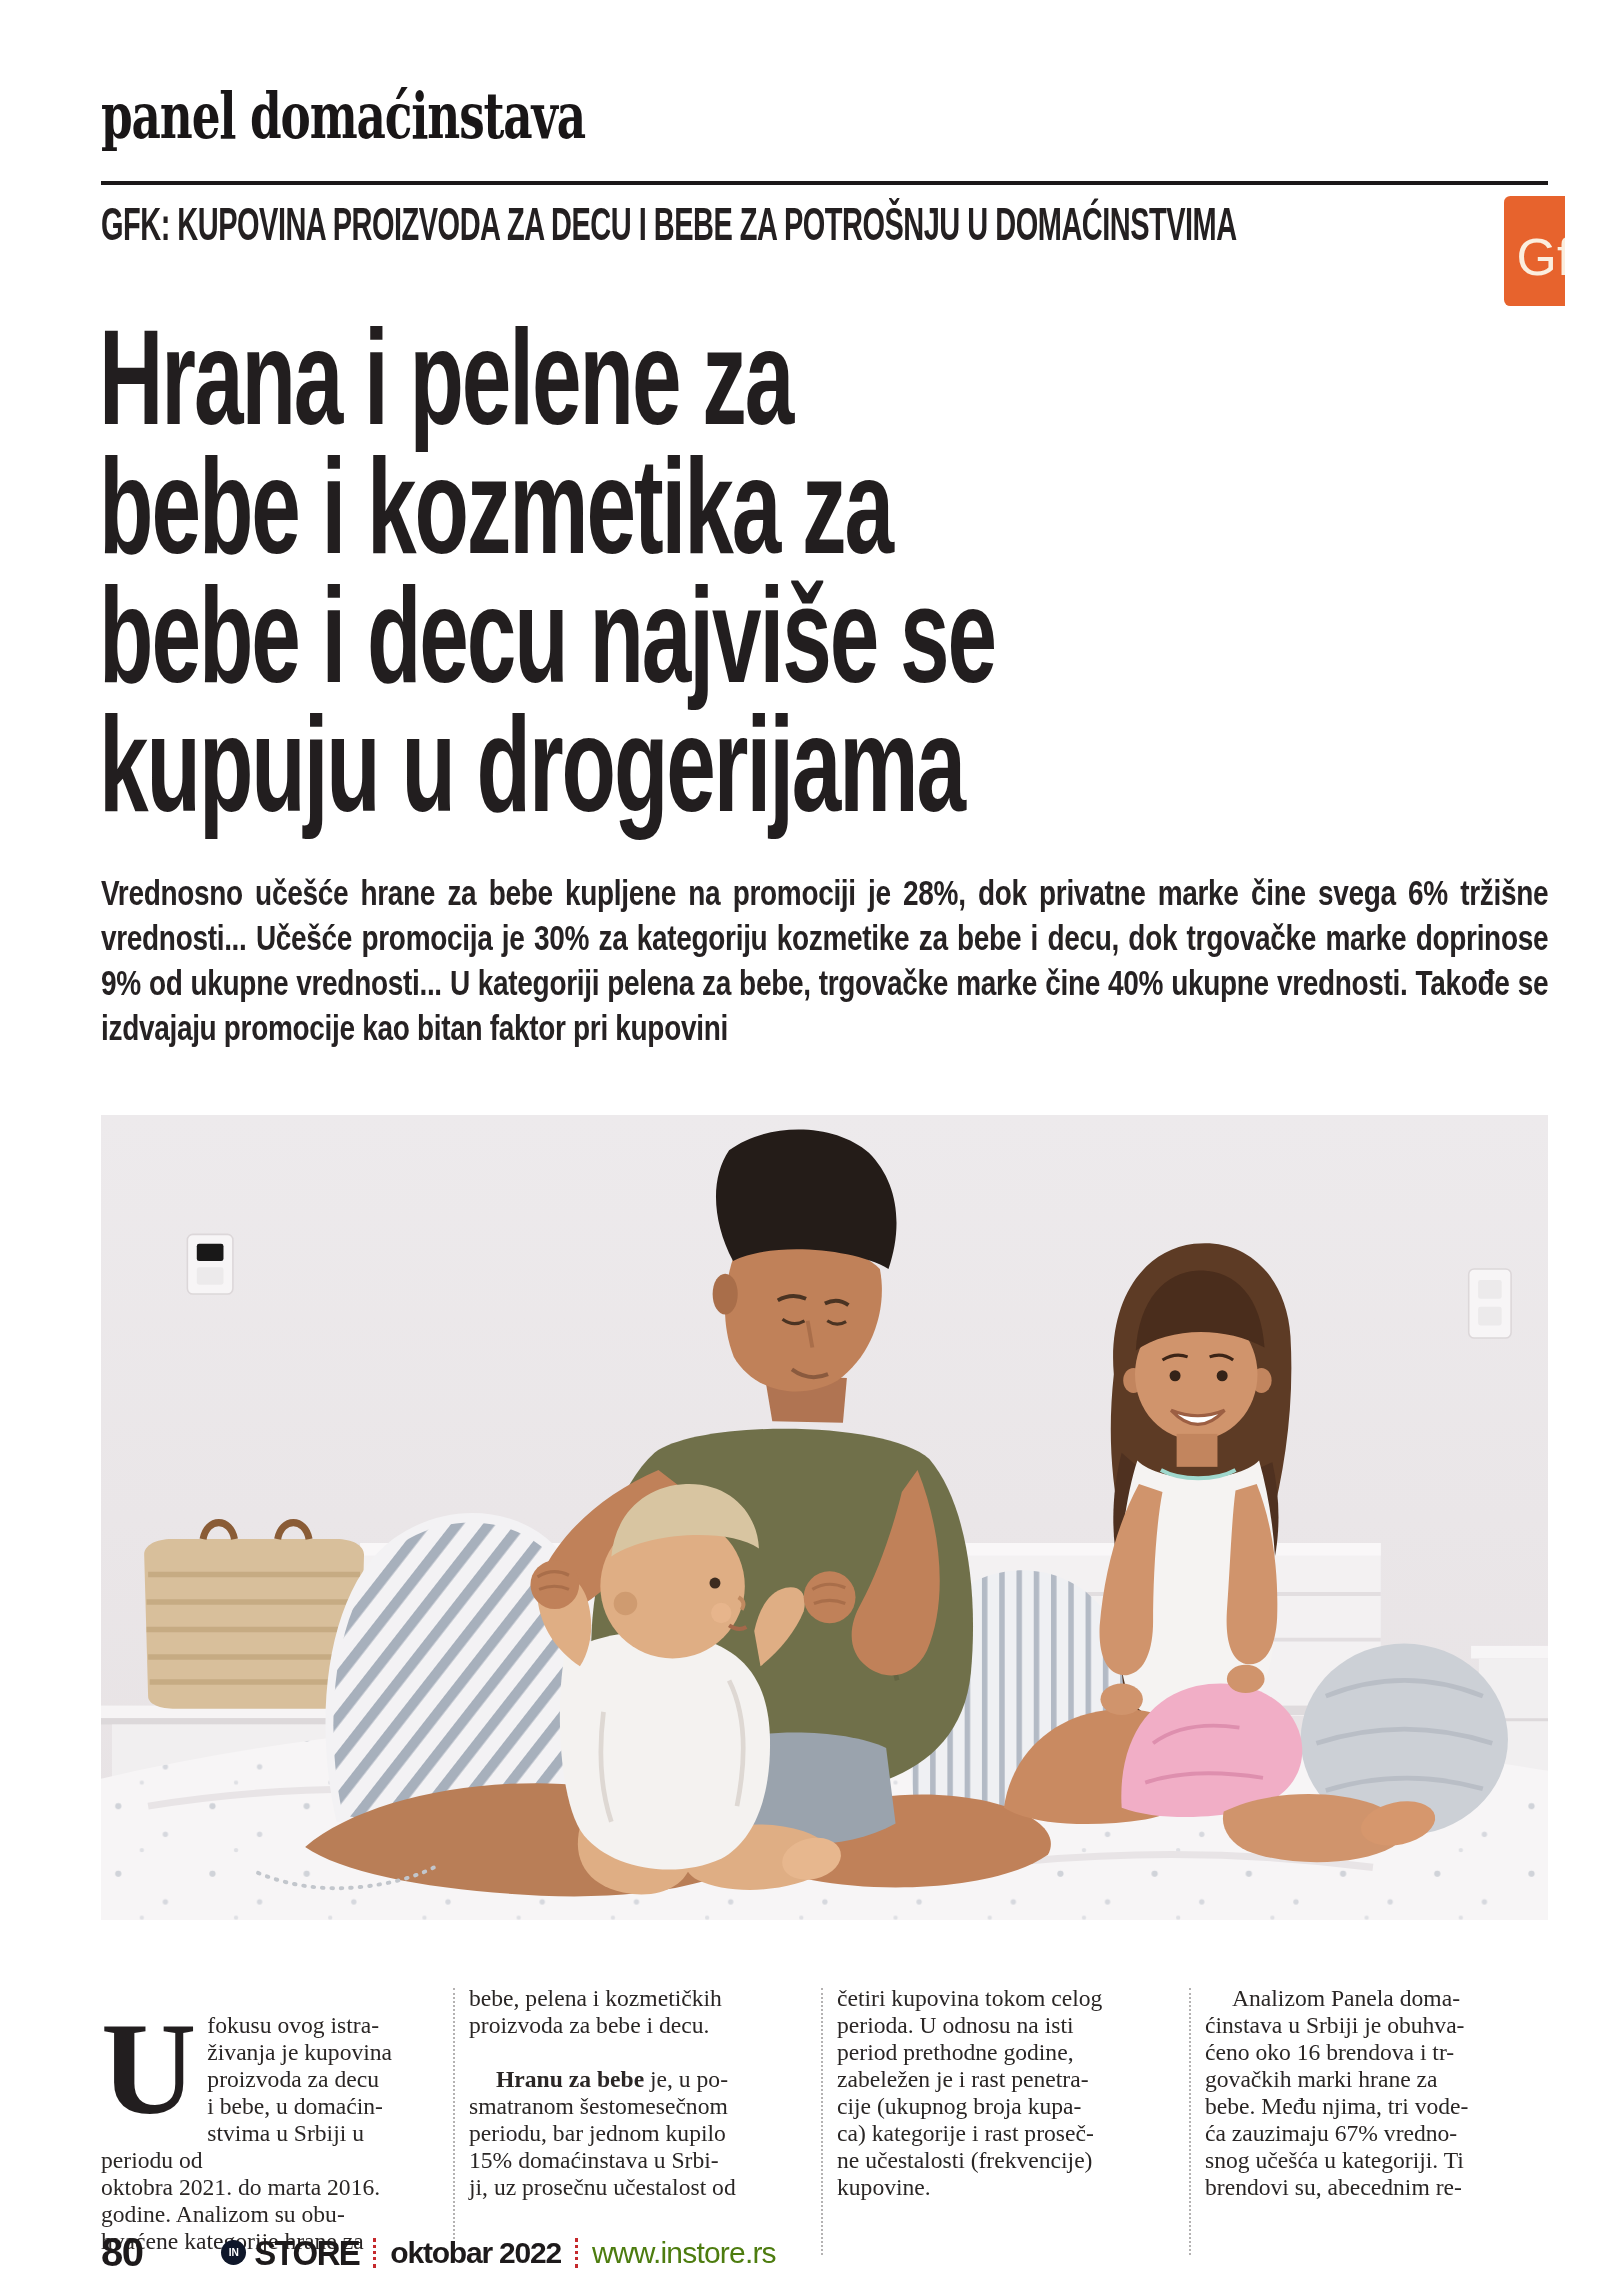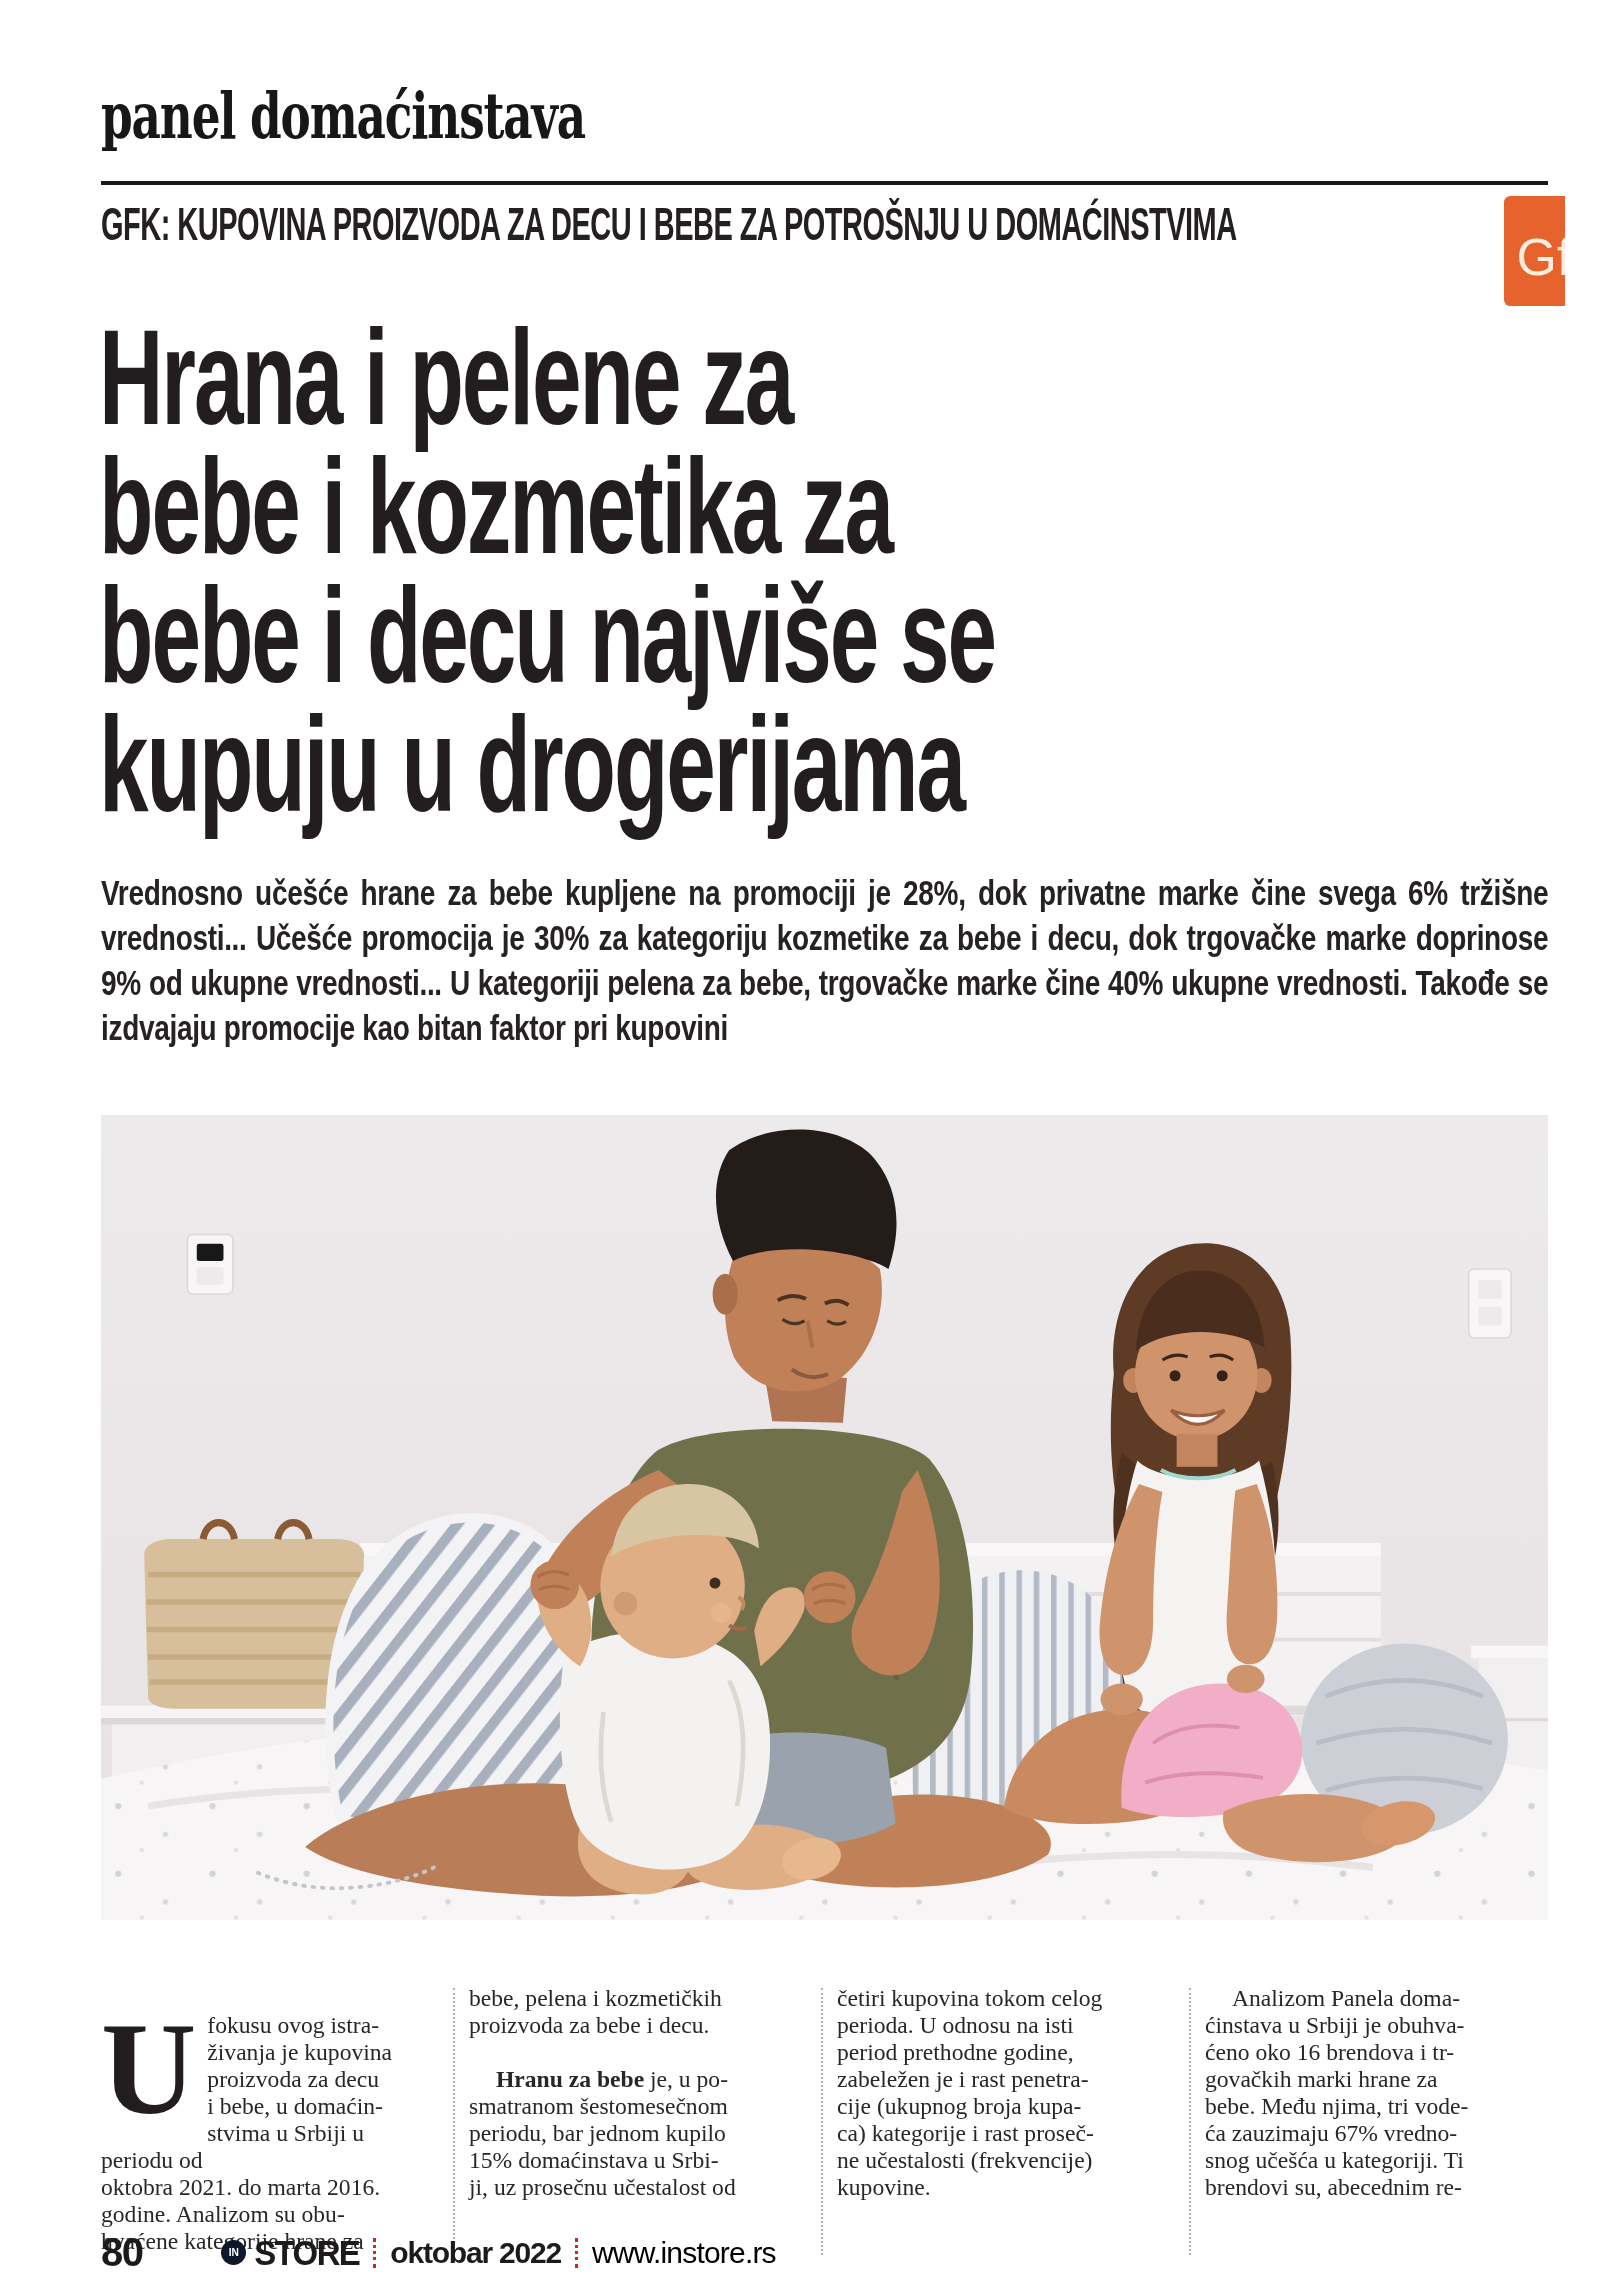--- a/index.html
+++ b/index.html
@@ -46,21 +46,21 @@
   
   .footer{position:absolute;left:101px;top:2230px;width:1447px;display:flex;align-items:center;}
   .pagenum{font-weight:bold;font-size:40px;letter-spacing:-1.6px;color:#1d1a1b;}
   .brandgroup{display:flex;align-items:center;margin-left:79px;}
   .in-circle{width:25px;height:25px;border-radius:50%;background:#0f172a;color:#ffffff;
     display:flex;align-items:center;justify-content:center;font-weight:bold;font-size:10.2px;
     letter-spacing:0;margin-right:7.9px;}
   .store{font-weight:bold;font-size:33px;letter-spacing:-1.6px;color:#1d1a1b;transform:scaleY(1.05);}
   .red-sep{height:30px;border-left:3.9px dotted #c5292c;margin:0 14px;}
   .issue{font-weight:bold;font-size:30px;letter-spacing:-1.2px;color:#1d1a1b;}
-  .site{font-size:30px;letter-spacing:-0.8px;color:#000000;}
+  .site{font-size:30px;letter-spacing:-0.8px;color:#4d7c0f;}
 </style>
 </head>
 <body>
 
 <div class="page">
 
   <div class="section-label">panel domaćinstava</div>
   <div class="rule"></div>
   <div class="kicker">GFK: KUPOVINA PROIZVODA ZA DECU I BEBE ZA POTROŠNJU U DOMAĆINSTVIMA</div>
 

